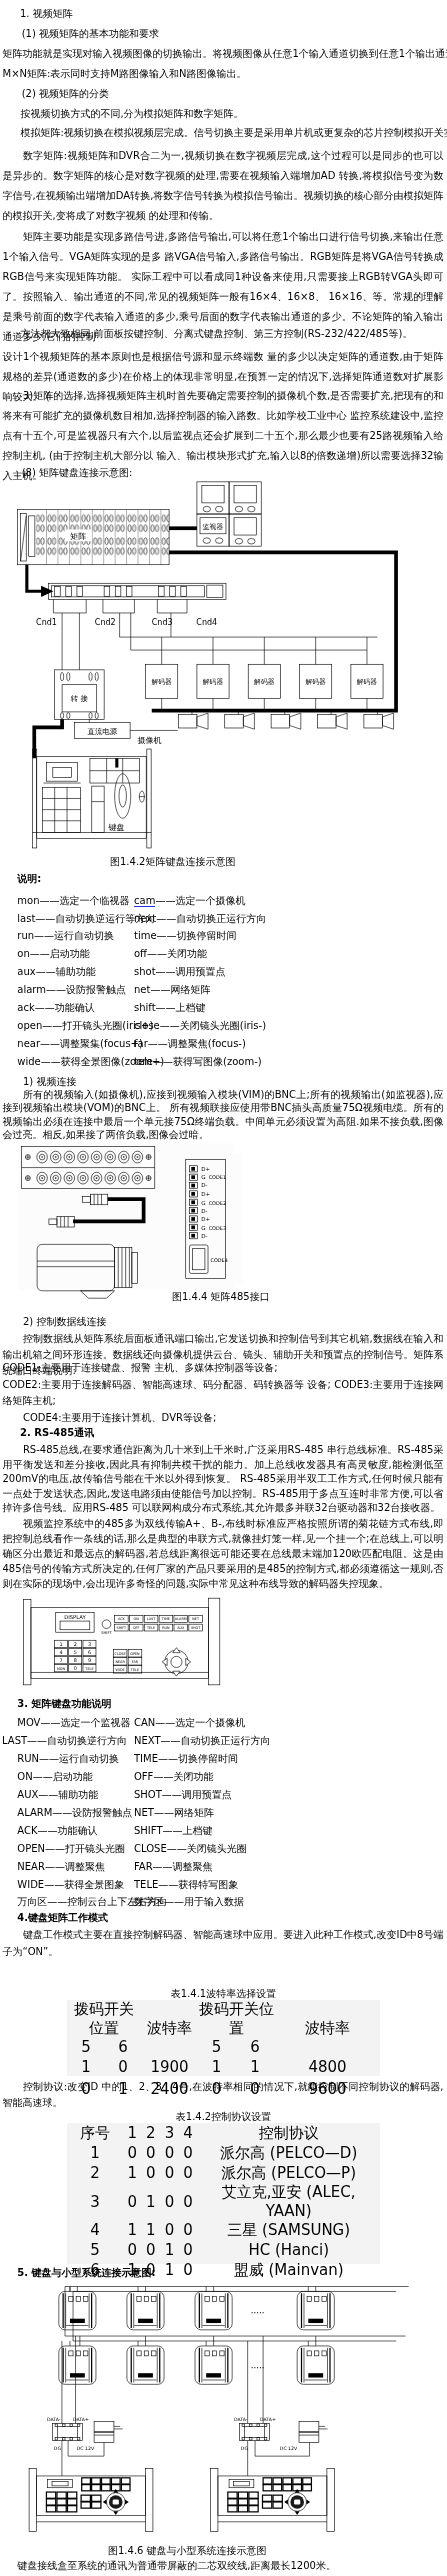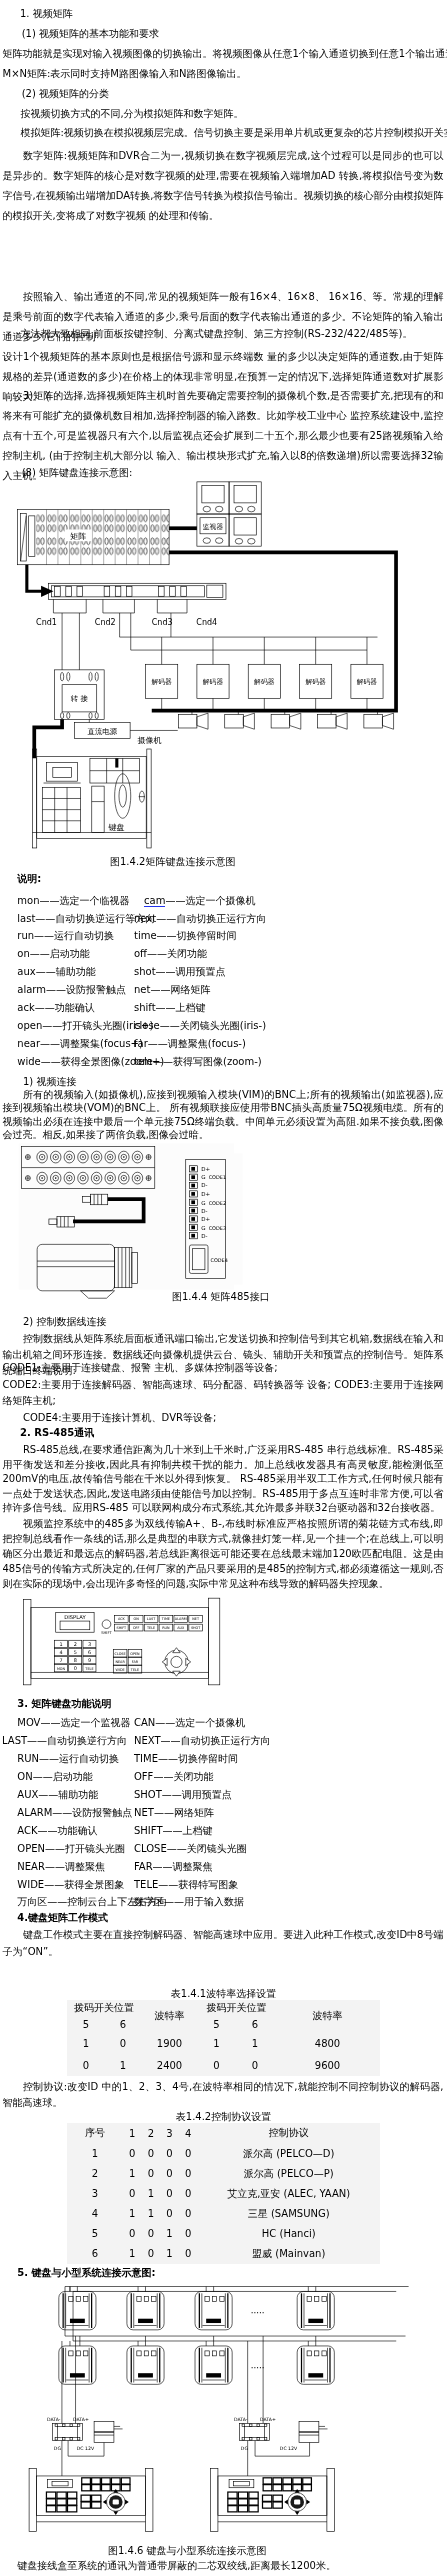--- a/index.html
+++ b/index.html
@@ -3,45 +3,46 @@
 <meta charset="utf-8">
 <style>
   html,body{margin:0;padding:0;background:#fff;}
   #page{position:relative;width:447px;height:2576px;background:#fff;color:#000;
         font-family:"DejaVu Sans",sans-serif;font-size:10px;overflow:hidden;}
   .abs{position:absolute;white-space:nowrap;}
   .p{position:absolute;text-align:justify;}
   .ind{text-indent:20.4px;}
   .b{font-weight:bold;}
   .ctr{position:absolute;left:0;width:447px;text-align:center;white-space:nowrap;}
-  .camlink{border-bottom:1.2px solid #2233ee;margin-left:10px;}
+  .camlink{border-bottom:1.2px solid #2233ee;}
   svg{position:absolute;left:0;overflow:visible;}
   svg .s{stroke:#000;fill:none;stroke-width:1;}
   svg .s2{stroke:#000;fill:none;stroke-width:2;}
   svg .thick{stroke:#000;fill:none;stroke-width:6;}
   svg .fill{fill:#000;stroke:none;}
   svg .wf{fill:#fff;stroke:#000;stroke-width:1;}
   svg text{fill:#000;font-family:"DejaVu Sans",sans-serif;}
-  table.dt{border-collapse:collapse;font-size:10px;width:100%;height:100%;}
+  table.dt{border-collapse:collapse;font-size:15px;width:100%;height:100%;}
   table.dt th,table.dt td{font-weight:normal;text-align:center;padding:0;}
   .tblbox{position:absolute;background:#f3f3f3;}
 </style>
 </head>
 <body>
 
 <div id="page">
 
   <div class="abs" style="left:20px;top:7.4px">1. 视频矩阵</div>
   <div class="abs" style="left:21.7px;top:27px">(1) 视频矩阵的基本功能和要求</div>
   <div class="abs" style="left:2.5px;top:47px">矩阵功能就是实现对输入视频图像的切换输出。将视频图像从任意1个输入通道切换到任意1个输出通道显示。</div>
   <div class="abs" style="left:2.5px;top:67px">M×N矩阵:表示同时支持M路图像输入和N路图像输出。</div>
   <div class="abs" style="left:21.7px;top:87px">(2) 视频矩阵的分类</div>
   <div class="abs" style="left:20.4px;top:107px">按视频切换方式的不同,分为模拟矩阵和数字矩阵。</div>
   <div class="abs" style="left:20.4px;top:126px">模拟矩阵:视频切换在模拟视频层完成。信号切换主要是采用单片机或更复杂的芯片控制模拟开关实现。</div>
   <div class="p ind" style="left:2.5px;top:146px;width:441px;line-height:20px">数字矩阵:视频矩阵和DVR合二为一,视频切换在数字视频层完成,这个过程可以是同步的也可以是异步的。数字矩阵的核心是对数字视频的处理,需要在视频输入端增加AD 转换,将模拟信号变为数字信号,在视频输出端增加DA转换,将数字信号转换为模拟信号输出。视频切换的核心部分由模拟矩阵的模拟开关,变将成了对数字视频 的处理和传输。</div>
+  <div class="p ind" style="left:2.5px;top:227px;width:441px;line-height:20px">矩阵主要功能是实现多路信号进,多路信号输出,可以将任意1个输出口进行信号切换,来输出任意1个输入信号。VGA矩阵实现的是多 路VGA信号输入,多路信号输出。RGB矩阵是将VGA信号转换成RGB信号来实现矩阵功能。 实际工程中可以看成同1种设备来使用,只需要接上RGB转VGA头即可了。</div>
   <div class="p ind" style="left:2.5px;top:287px;width:441px;line-height:20px">按照输入、输出通道的不同,常见的视频矩阵一般有16×4、16×8、 16×16、等。常规的理解是乘号前面的数字代表输入通道的多少,乘号后面的数字代表输出通道的多少。不论矩阵的输入输出通道多少,它们的控制</div>
   <div class="abs" style="left:20.4px;top:327px">方法都大致相同:前面板按键控制、分离式键盘控制、第三方控制(RS-232/422/485等)。</div>
   <div class="p" style="left:2.5px;top:347px;width:441px;line-height:20px">设计1个视频矩阵的基本原则也是根据信号源和显示终端数 量的多少以决定矩阵的通道数,由于矩阵规格的差异(通道数的多少)在价格上的体现非常明显,在预算一定的情况下,选择矩阵通道数对扩展影响较大。 (</div>
   <div class="p ind" style="left:2.5px;top:386px;width:441px;line-height:20px">3)矩阵的选择,选择视频矩阵主机时首先要确定需要控制的摄像机个数,是否需要扩充,把现有的和将来有可能扩充的摄像机数目相加,选择控制器的输入路数。比如学校工业中心 监控系统建设中,监控点有十五个,可是监视器只有六个,以后监视点还会扩展到二十五个,那么最少也要有25路视频输入给控制主机, (由于控制主机大部分以 输入、输出模块形式扩充,输入以8的倍数递增)所以需要选择32输入主机。</div>
   <div class="abs" style="left:21.7px;top:466px">(8) 矩阵键盘连接示意图:</div>
 
   <svg width="447" height="376" viewBox="0 0 722 608" style="top:480px;font-size:16px">
     <defs>
       <pattern id="slats" width="18.5" height="89" patternUnits="userSpaceOnUse">
         <line x1="0" y1="0" x2="0" y2="89" class="s"></line>

